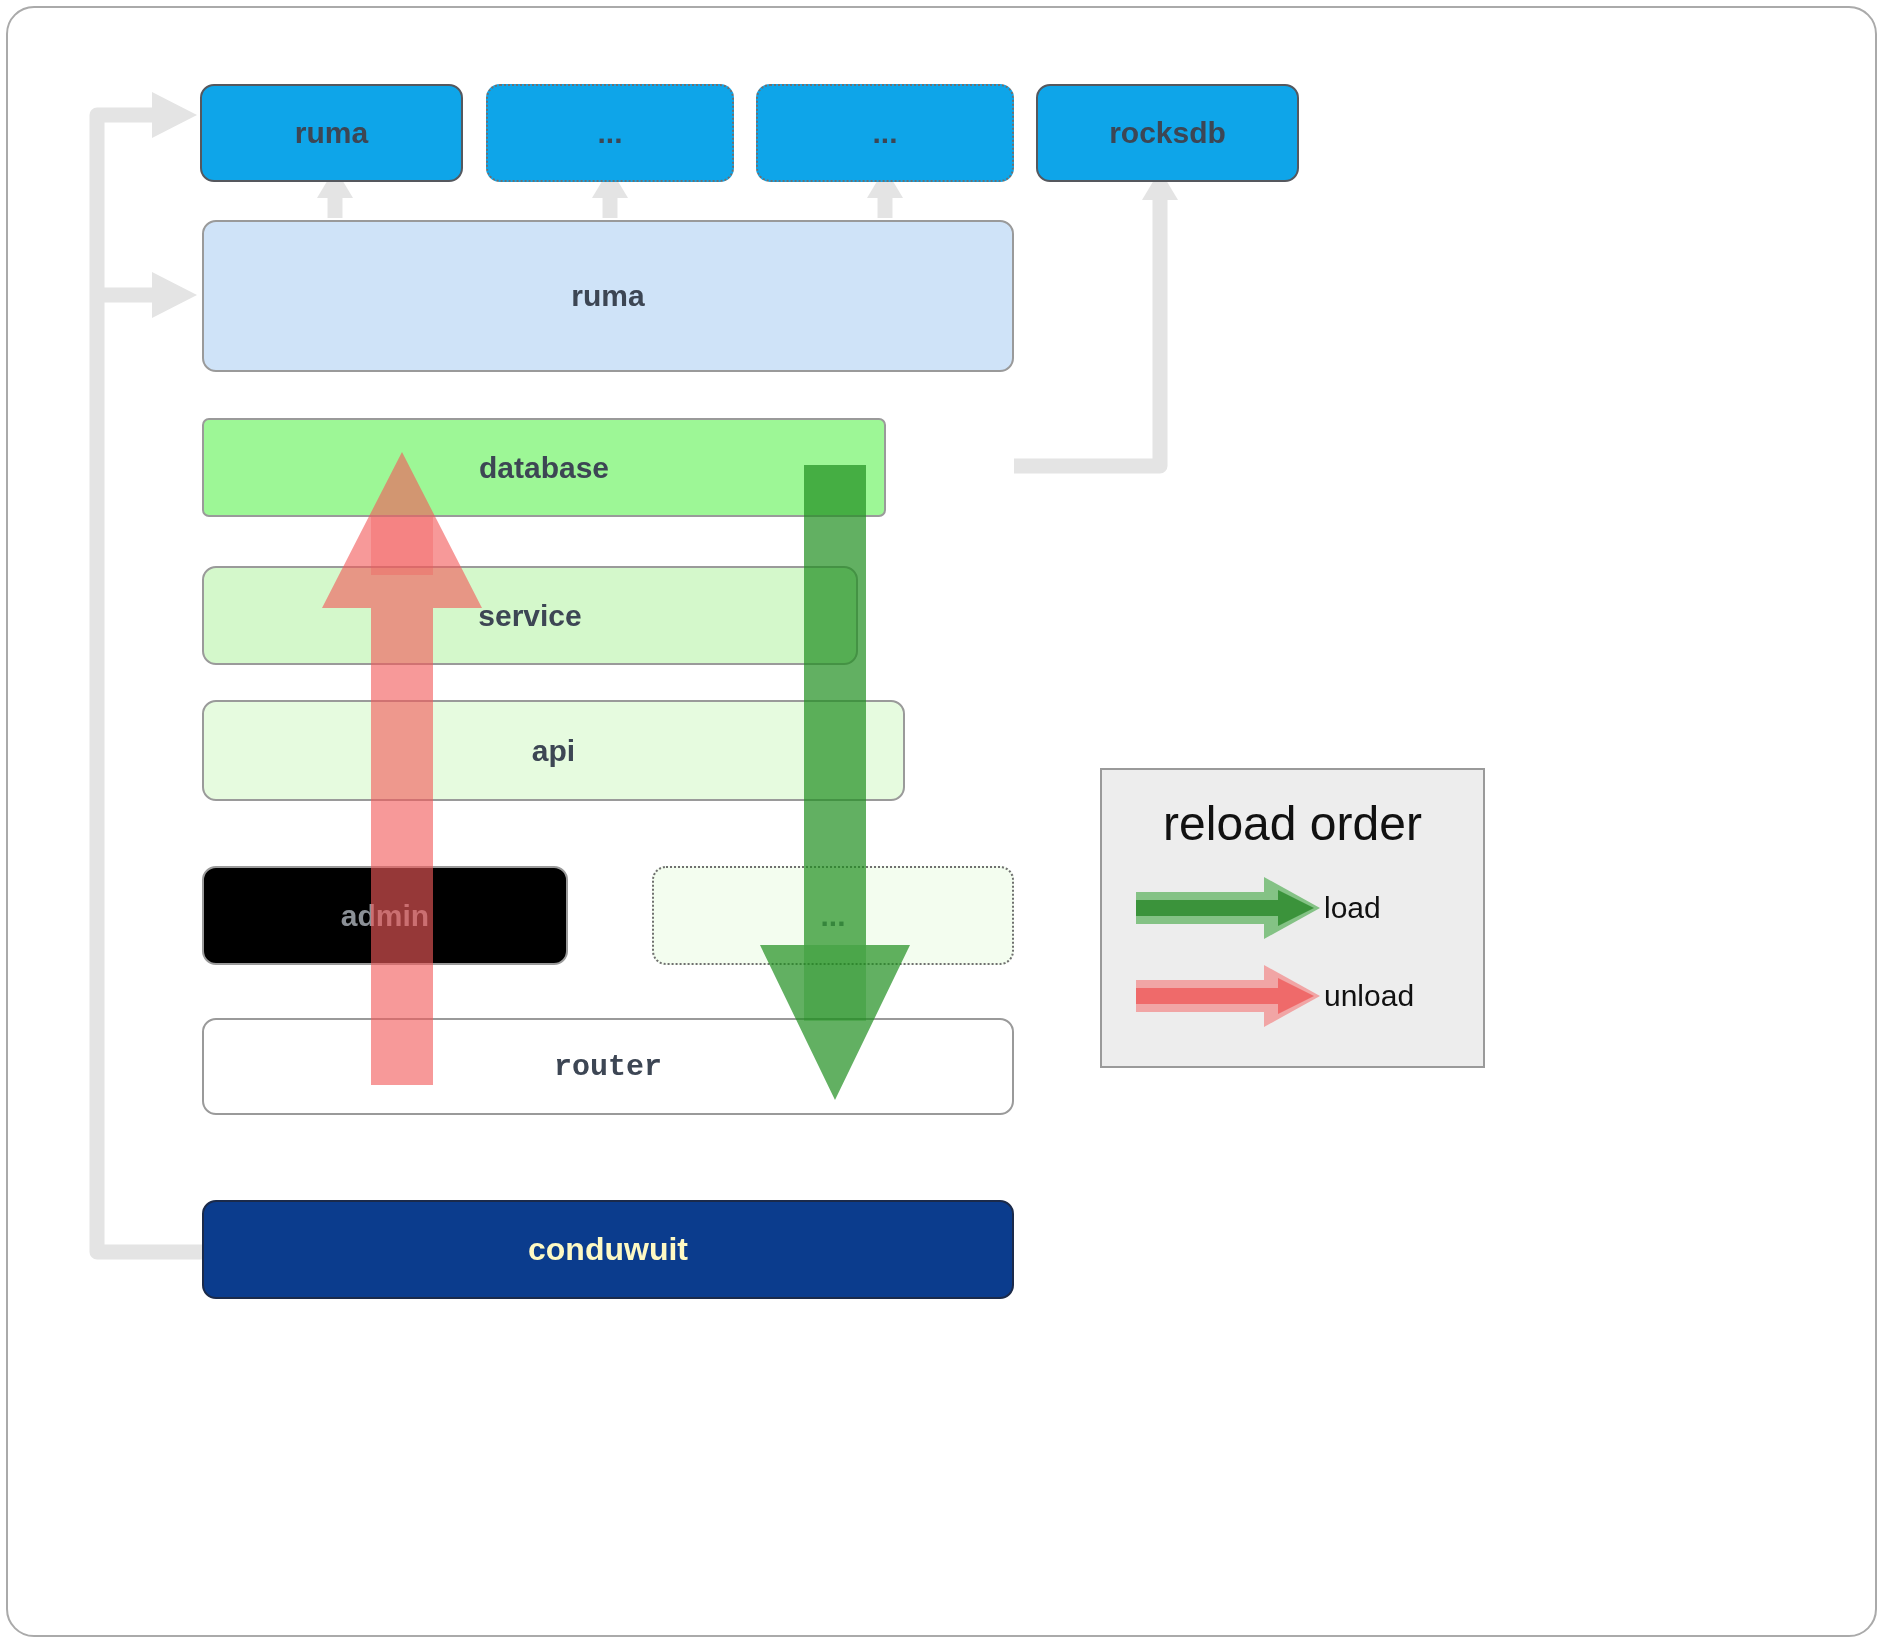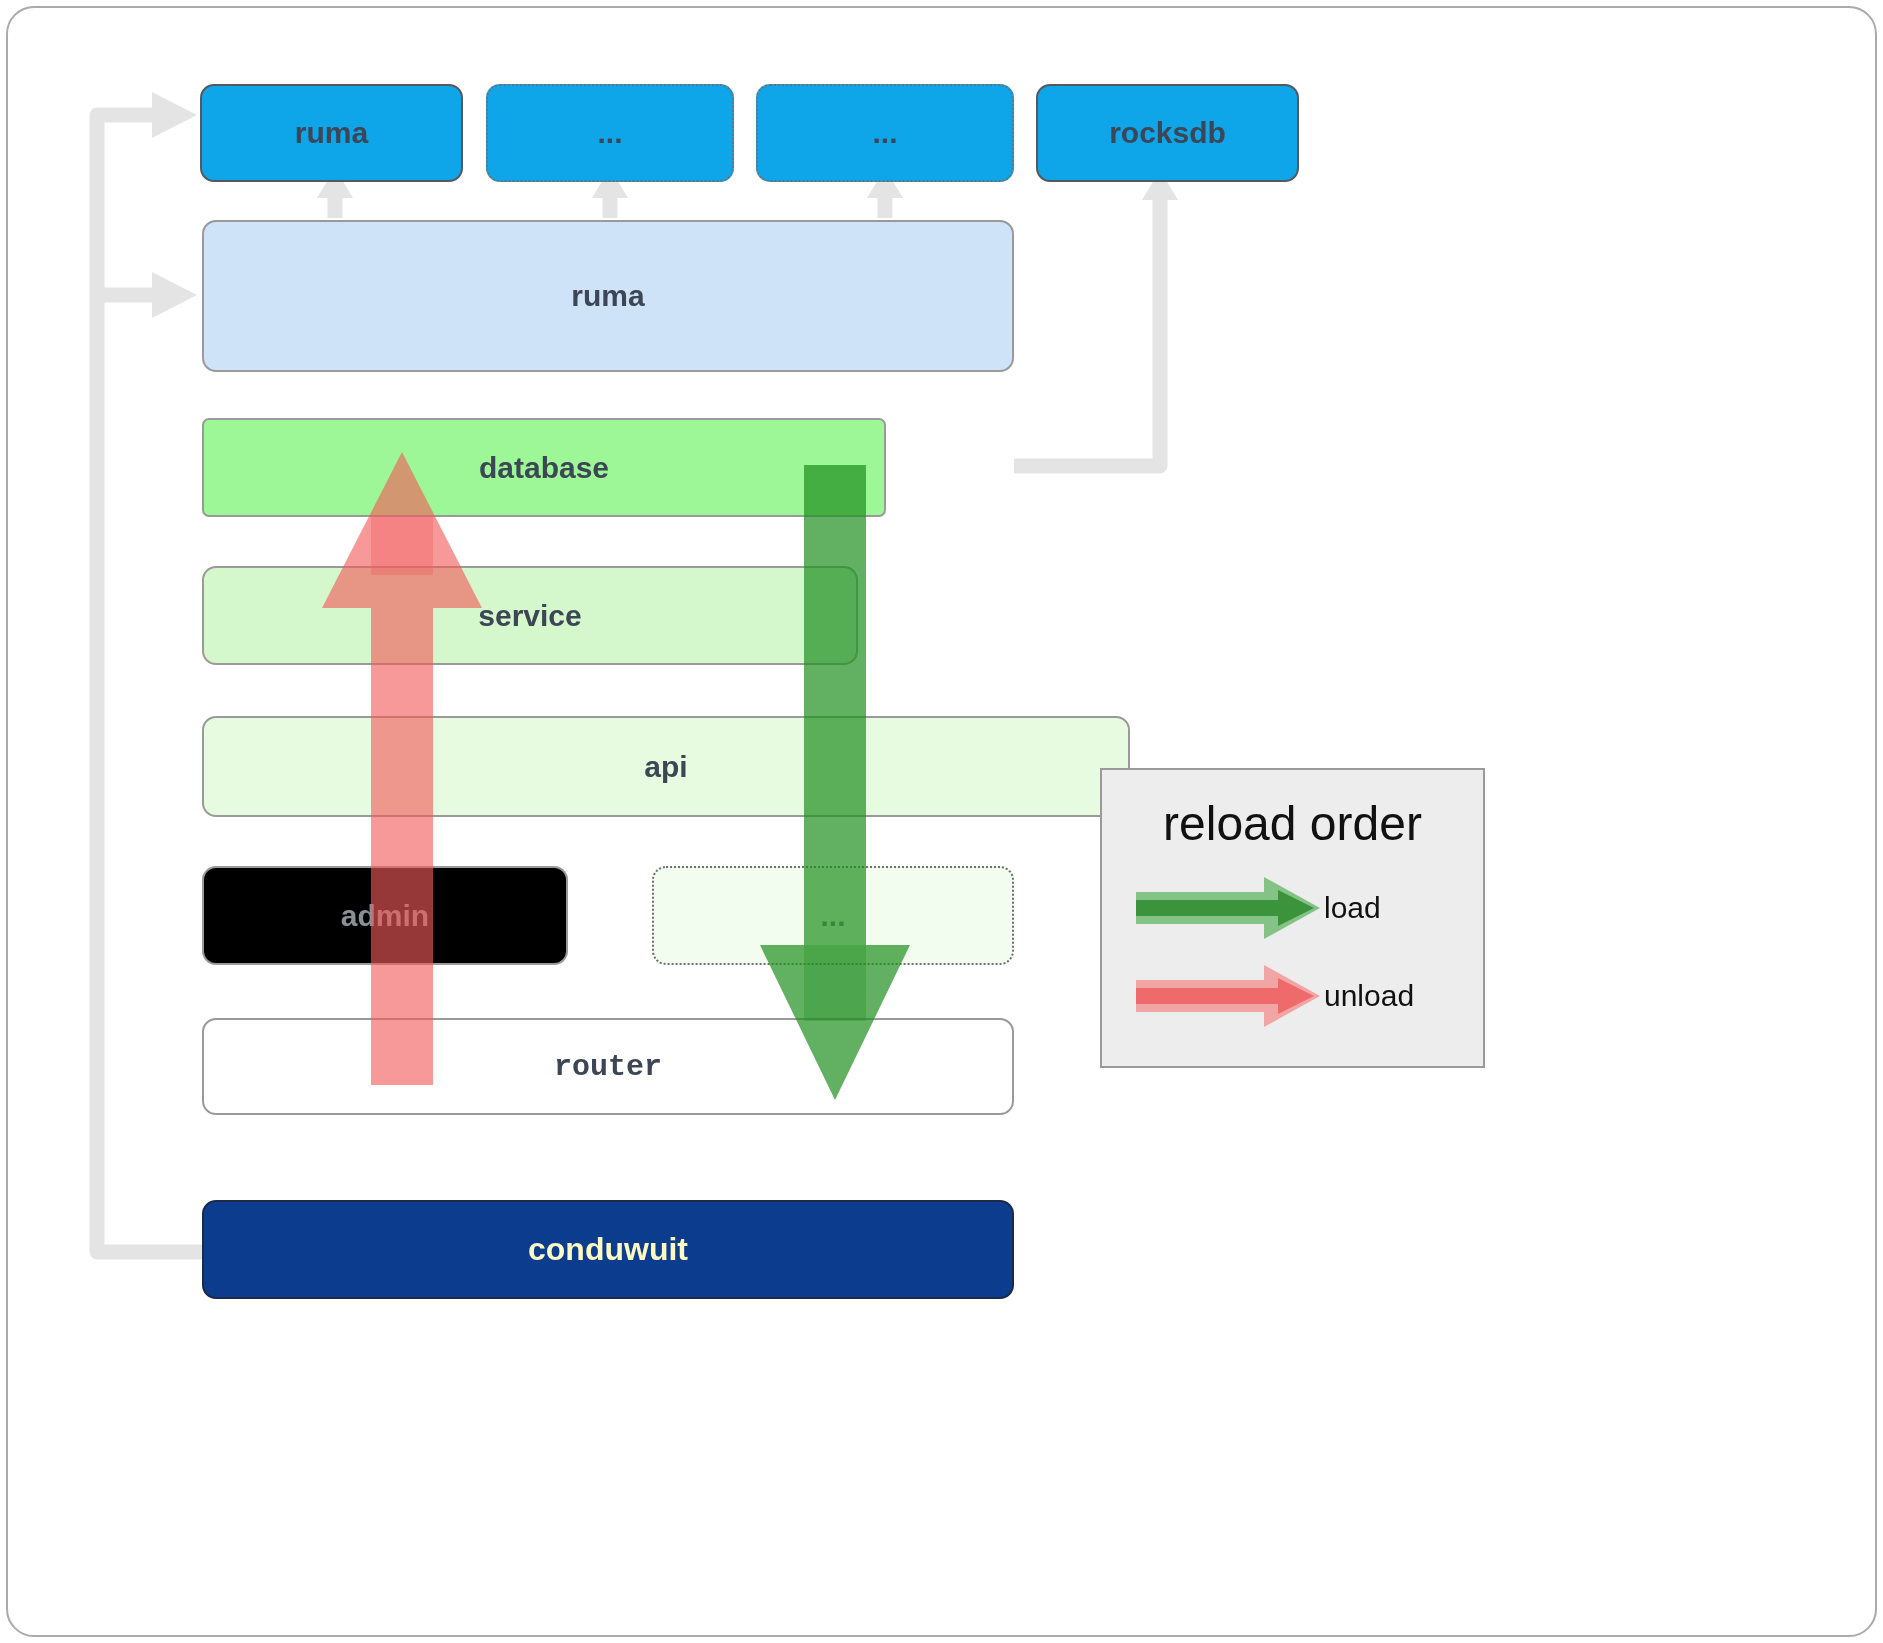--- a/index.html
+++ b/index.html
@@ -91,21 +91,21 @@
 
   <div class="box core b-gray" style="left:202px;top:220px;width:812px;height:152px;">
     <span>ruma</span>
   </div>
   <div class="box database b-gray" style="left:202px;top:418px;width:684px;height:99px;border-radius:7px;">
     <span>database</span>
   </div>
   <div class="box service b-gray" style="left:202px;top:566px;width:656px;height:99px;">
     <span>service</span>
   </div>
-  <div class="box api b-gray" style="left:202px;top:716px;width:928px;height:101px;">
+  <div class="box api b-gray" style="left:202px;top:700px;width:703px;height:101px;">
     <span>api</span>
   </div>
   <div class="box admin b-gray" style="left:202px;top:866px;width:366px;height:99px;">
     <span>admin</span>
   </div>
   <div class="box mod-more b-dot" style="left:652px;top:866px;width:362px;height:99px;">
     <span>...</span>
   </div>
   <div class="box router b-gray" style="left:202px;top:1018px;width:812px;height:97px;font-family:Liberation Mono, monospace;">
     <span>router</span>

